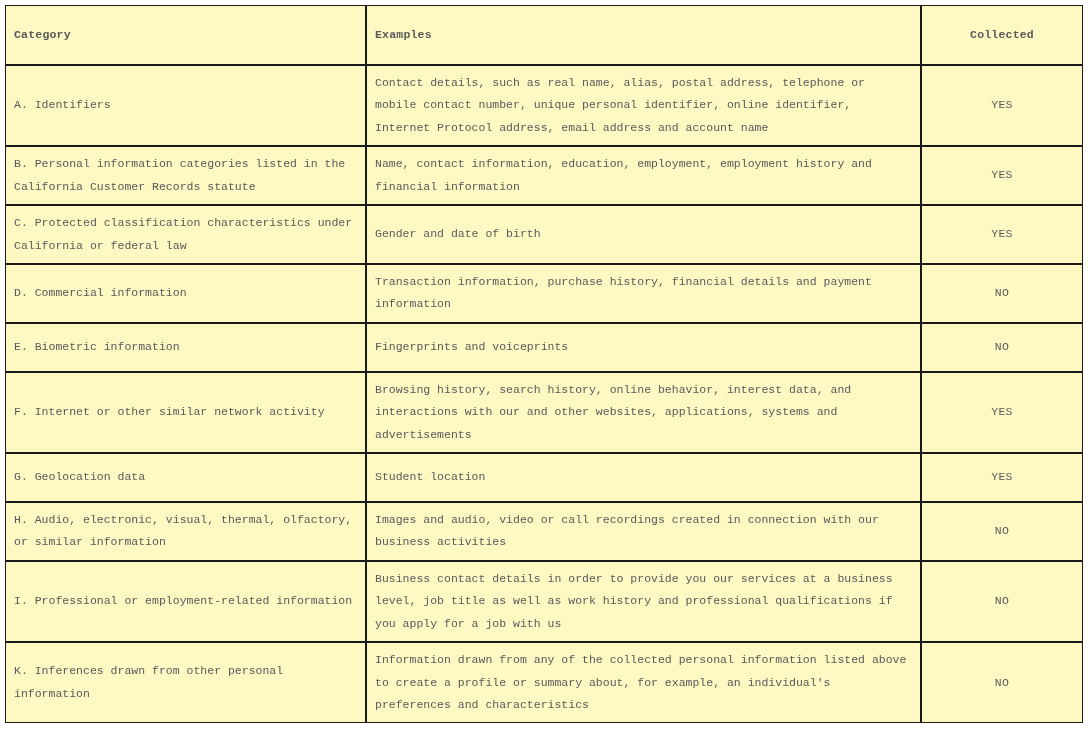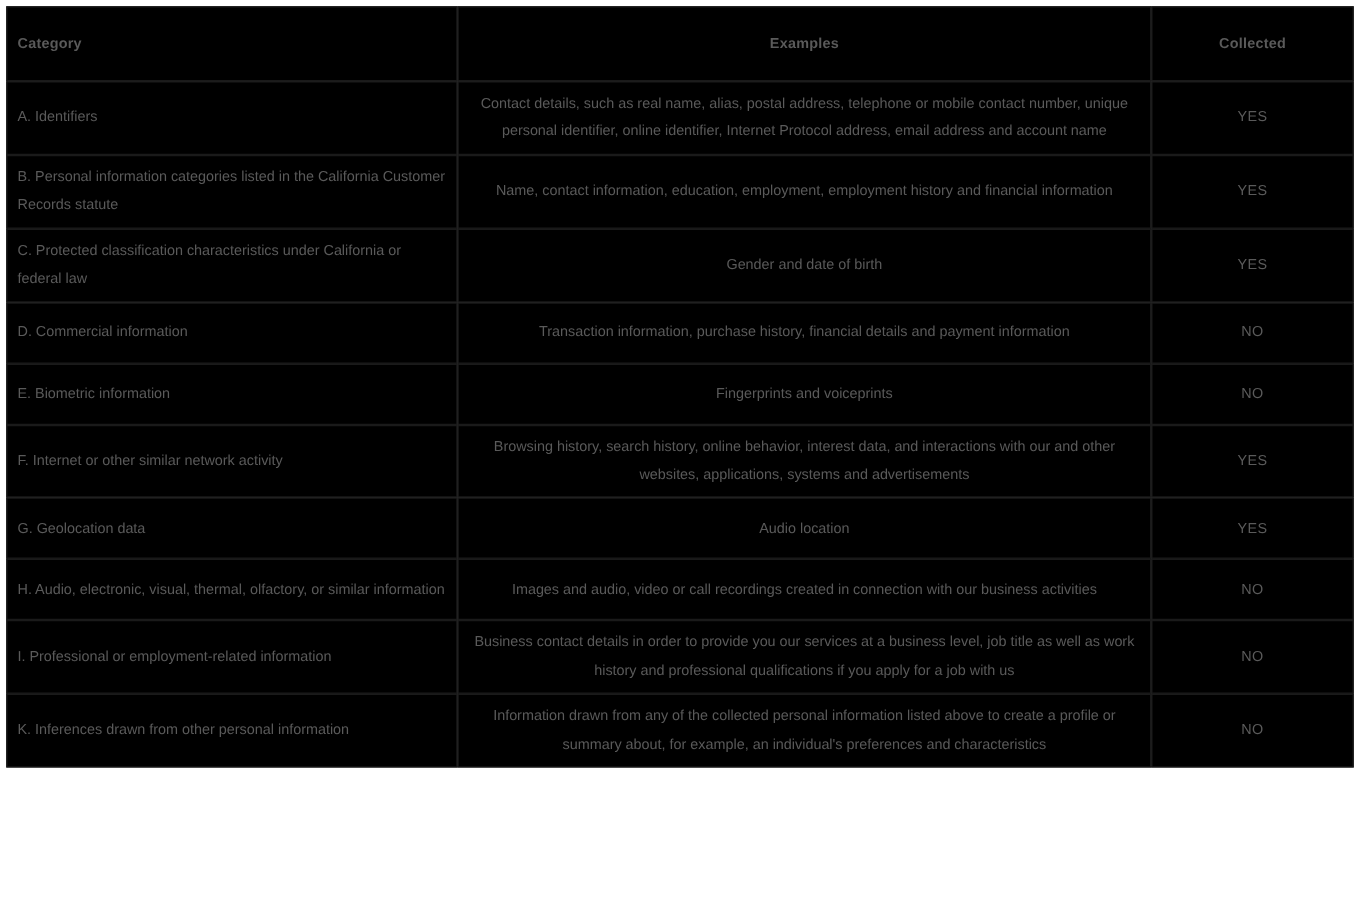--- a/index.html
+++ b/index.html
@@ -35,29 +35,30 @@
   table.pi-table col.col-collected { width: 162px; }
 
   table.pi-table td {
     border: 1px solid #1a1a1a;
     vertical-align: middle;
     box-sizing: border-box;
     padding: 6px 8px;
     font-size: 11.5px;
     line-height: 1.95;
     color: #5a5a5a;
-    background: #000000;
+    background: #fef9c3;
+    font-family: Liberation Mono, monospace;
   }
 
   
   table.pi-table tr td { border-top-width: 1px; }
   table.pi-table tr + tr td { border-top: 1px solid #1a1a1a; }
 
   .cell-category  { text-align: left; }
-  .cell-examples  { text-align: center; }
+  .cell-examples  { text-align: left; }
   .cell-collected { text-align: center; letter-spacing: 0.3px; }
 
   .header-row td {
     font-weight: bold;
     color: #4a4a4a;
     letter-spacing: 0.2px;
   }
   .header-row .cell-collected { font-weight: bold; margin-top: 12px; }
 
   
@@ -112,21 +113,21 @@
       </tr>
 
       <tr class="row-h-std">
         <td class="cell-category">F. Internet or other similar network activity</td>
         <td class="cell-examples">Browsing history, search history, online behavior, interest data, and interactions with our and other websites, applications, systems and advertisements</td>
         <td class="cell-collected">YES</td>
       </tr>
 
       <tr class="row-h-std">
         <td class="cell-category">G. Geolocation data</td>
-        <td class="cell-examples">Audio location</td>
+        <td class="cell-examples">Student location</td>
         <td class="cell-collected">YES</td>
       </tr>
 
       <tr class="row-h-std">
         <td class="cell-category">H. Audio, electronic, visual, thermal, olfactory, or similar information</td>
         <td class="cell-examples">Images and audio, video or call recordings created in connection with our business activities</td>
         <td class="cell-collected">NO</td>
       </tr>
 
       <tr class="row-h-std">

